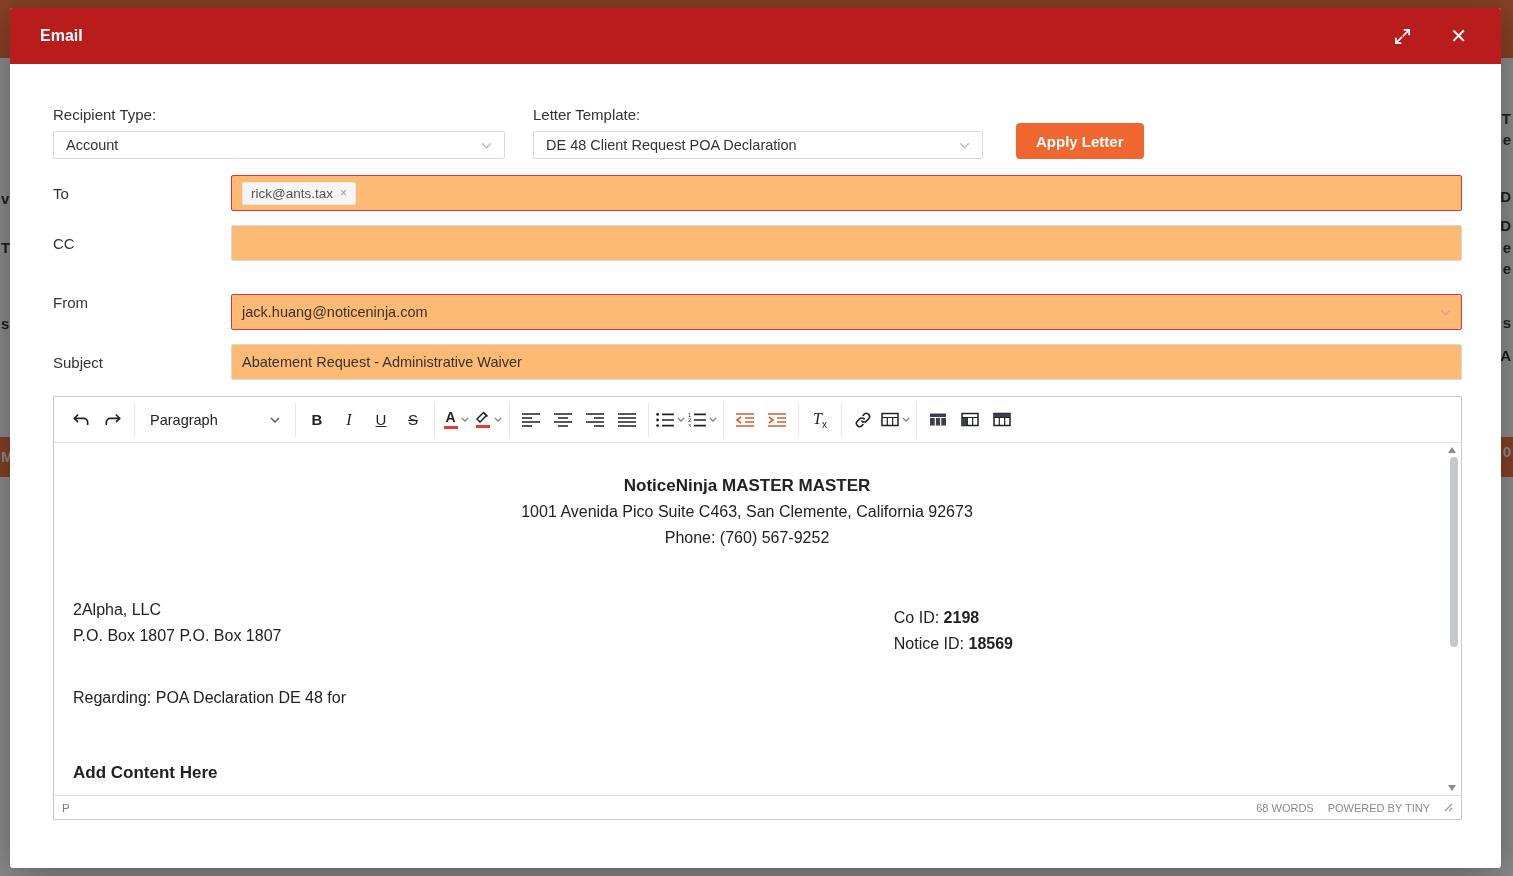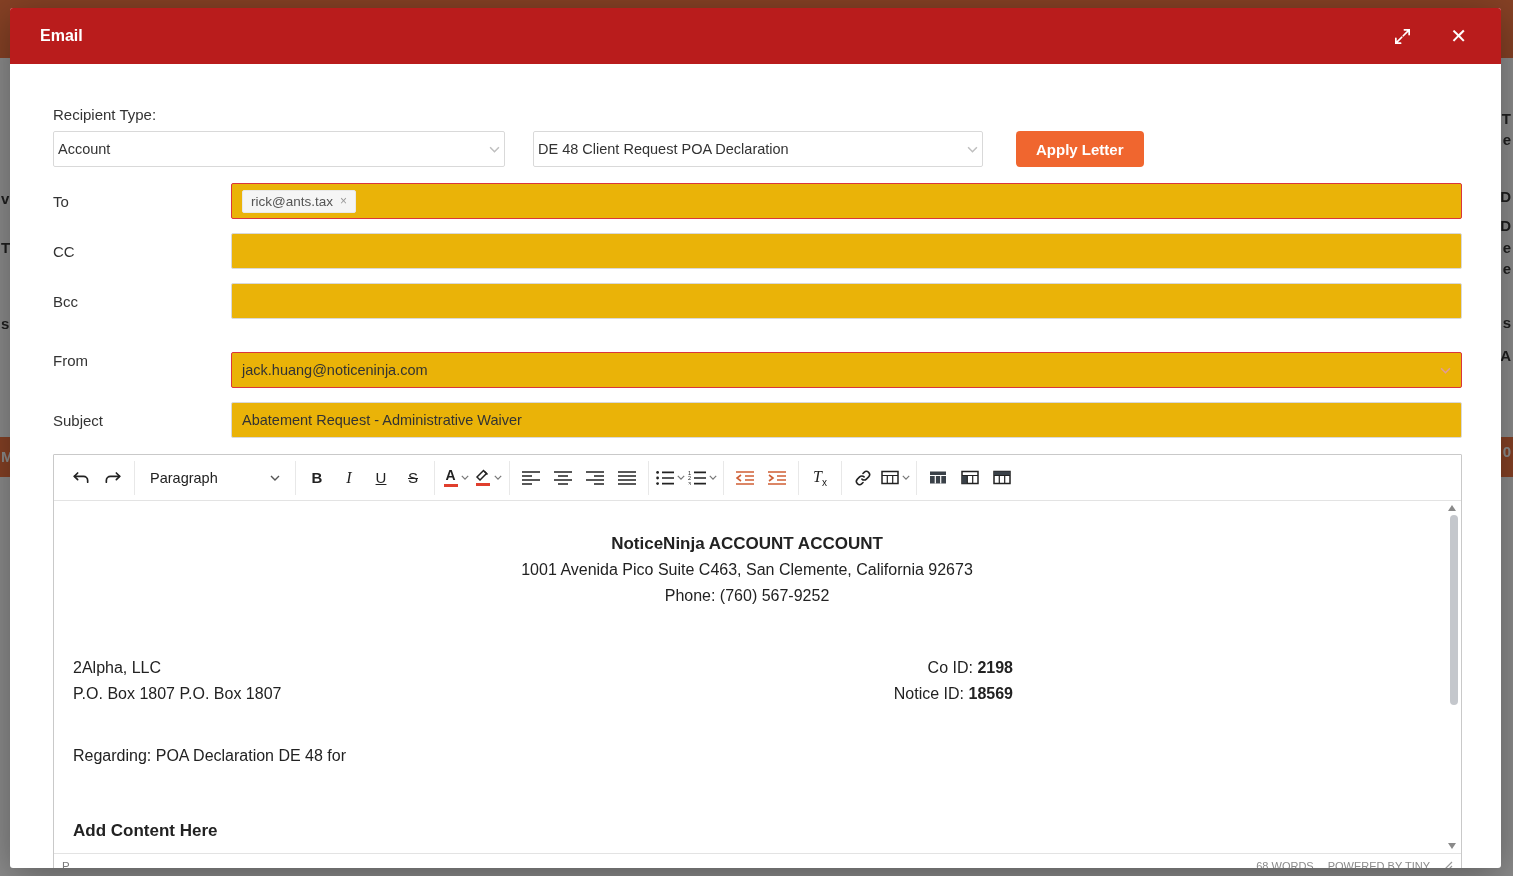--- a/index.html
+++ b/index.html
@@ -33,35 +33,35 @@
   .close-x { color:#fff; font-size:20px; line-height:1; }
 
   .modal-body { padding:42px 39px 0 43px; }
 
   
   .top-row { display:flex; align-items:flex-end; gap:28px; }
   .tcol { display:flex; flex-direction:column; }
   .tcol1 { width:452px; } .tcol2 { width:450px; }
   .tlabel { font-size:15px; color:#333; margin-bottom:8px; }
   .select {
-    height:36px; border:1px solid #d9d9d9; border-radius:2px; background:#fff;
+    height:28px; border:1px solid #d9d9d9; border-radius:2px; background:#fff;
     display:flex; align-items:center; justify-content:space-between;
-    padding:0 4px; font-size:14.5px; color:#333; cursor:pointer;
+    padding:0 12px; font-size:14.5px; color:#333; cursor:pointer;
   }
   .apply-btn {
     height:36px; padding:0 20px; margin-left:5px;
     background:#f0662f; color:#fff; border:none; border-radius:4px;
     font-weight:bold; font-size:15px; font-family:inherit; cursor:pointer;
   }
 
   
   .form-row { display:flex; align-items:center; margin-top:14px;justify-content:flex-end; }
   .flabel { width:178px; font-size:15px; color:#333; }
   .finput {
-    flex:1; height:36px; border:1px solid #d9d9d9; border-radius:2px; background:#eab308;
+    flex:1; height:36px; border:1px solid #d9d9d9; border-radius:2px; background:#fdba74;
     display:flex; align-items:center; padding:0 10px; font-size:14.5px; color:#333;
   }
   .finput input { border:none; outline:none; width:100%; font:inherit; color:inherit; background:transparent; }
   .invalid { border-color:#d9363e; }
   .chip {
     display:inline-flex; align-items:center; gap:7px;
     background:#f5f5f5; border:1px solid #e8e8e8; border-radius:2px;
     padding:3px 8px; font-size:13.5px; color:#555;
   }
   .chip-x { color:#999; font-size:12px; cursor:pointer; }
@@ -89,21 +89,21 @@
   .clear-fmt sub { font-size:10px; }
 
   .editor-area { position:relative; height:352px; overflow:hidden; }
   .ec {
     height:100%; overflow:hidden; padding:30px 40px 0 19px;
     font-size:16px; color:#222; line-height:26px;
   }
   .ec-center { text-align:center; }
   .ec-bold { font-weight:bold; font-size:17px; }
   .sp1{height:46px;} .sp2{height:36px;} .sp3{height:49px;}
-  .ec-ids { position:absolute; top:154px; right:448px; text-align:right; line-height:26px;margin-left:22px; }
+  .ec-ids { position:absolute; top:162px; right:448px; line-height:26px;margin-left:22px; }
 
   
   .sbar {
     position:absolute; top:4px; bottom:4px; right:2px; width:14px;
     display:flex; flex-direction:column; align-items:center; justify-content:space-between;
   }
   .sb-up { width:0; height:0; border-left:4px solid transparent; border-right:4px solid transparent; border-bottom:6px solid #8a8a8a; }
   .sb-down { width:0; height:0; border-left:4px solid transparent; border-right:4px solid transparent; border-top:6px solid #8a8a8a; }
   .sb-thumb { position:absolute; top:14px; right:3px; width:8px; height:190px; background:#c4c7cc; border-radius:4px; }
 
@@ -156,20 +156,21 @@
       <div class="tcol tcol1">
         <span class="tlabel">Recipient Type:</span>
         <div class="select">
           <span>Account</span>
           <svg viewBox="0 0 10 6" width="11" height="7">
               <path d="M1 1l4 4 4-4" fill="none" stroke="#bfbfbf" stroke-width="1.4"></path>
             </svg>
         </div>
       </div>
       <div class="tcol tcol2">
+        <span class="tlabel">Letter Template:</span>
         <div class="select">
           <span>DE 48 Client Request POA Declaration</span>
           <svg viewBox="0 0 10 6" width="11" height="7">
               <path d="M1 1l4 4 4-4" fill="none" stroke="#bfbfbf" stroke-width="1.4"></path>
             </svg>
         </div>
       </div>
       <button class="apply-btn">Apply Letter</button>
     </div>
 
@@ -183,26 +184,20 @@
       </div>
     </div>
 
     <div class="form-row">
       <span class="flabel">CC</span>
       <div class="finput">
         <input type="text" style="">
       </div>
     </div>
 
-    <div class="form-row">
-      <span class="flabel">Bcc</span>
-      <div class="finput">
-        <input type="text" style="">
-      </div>
-    </div>
 
     <div class="form-row">
       <span class="flabel">From</span>
       <div class="finput invalid from-wrap">
         <span>jack.huang@noticeninja.com</span>
         <svg viewBox="0 0 10 6" width="11" height="7">
             <path d="M1 1l4 4 4-4" fill="none" stroke="#e09a9a" stroke-width="1.4"></path>
           </svg>
       </div>
     </div>
@@ -386,21 +381,21 @@
                 <rect x="1" y="1.5" width="16" height="12" fill="none" stroke="#222" stroke-width="1.5"></rect>
                 <rect x="1" y="1.5" width="16" height="4" fill="#3a4148"></rect>
                 <path d="M1 5.5h16M6.3 5.5v8M11.7 5.5v8" stroke="#222" stroke-width="1.2" fill="none"></path>
               </svg>
           </button>
         </div>
       </div>
 
       <div class="editor-area">
         <div class="ec">
-          <div class="ec-center ec-bold">NoticeNinja ACCOUNT ACCOUNT</div>
+          <div class="ec-center ec-bold">NoticeNinja MASTER MASTER</div>
           <div class="ec-center">1001 Avenida Pico Suite C463, San Clemente, California 92673</div>
           <div class="ec-center">Phone: (760) 567-9252</div>
           <div class="sp1"></div>
           <div>
             <div>2Alpha, LLC</div>
             <div>P.O. Box 1807 P.O. Box 1807</div>
           </div>
           <div class="sp2"></div>
           <div>Regarding: POA Declaration DE 48 for</div>
           <div class="sp3"></div>

